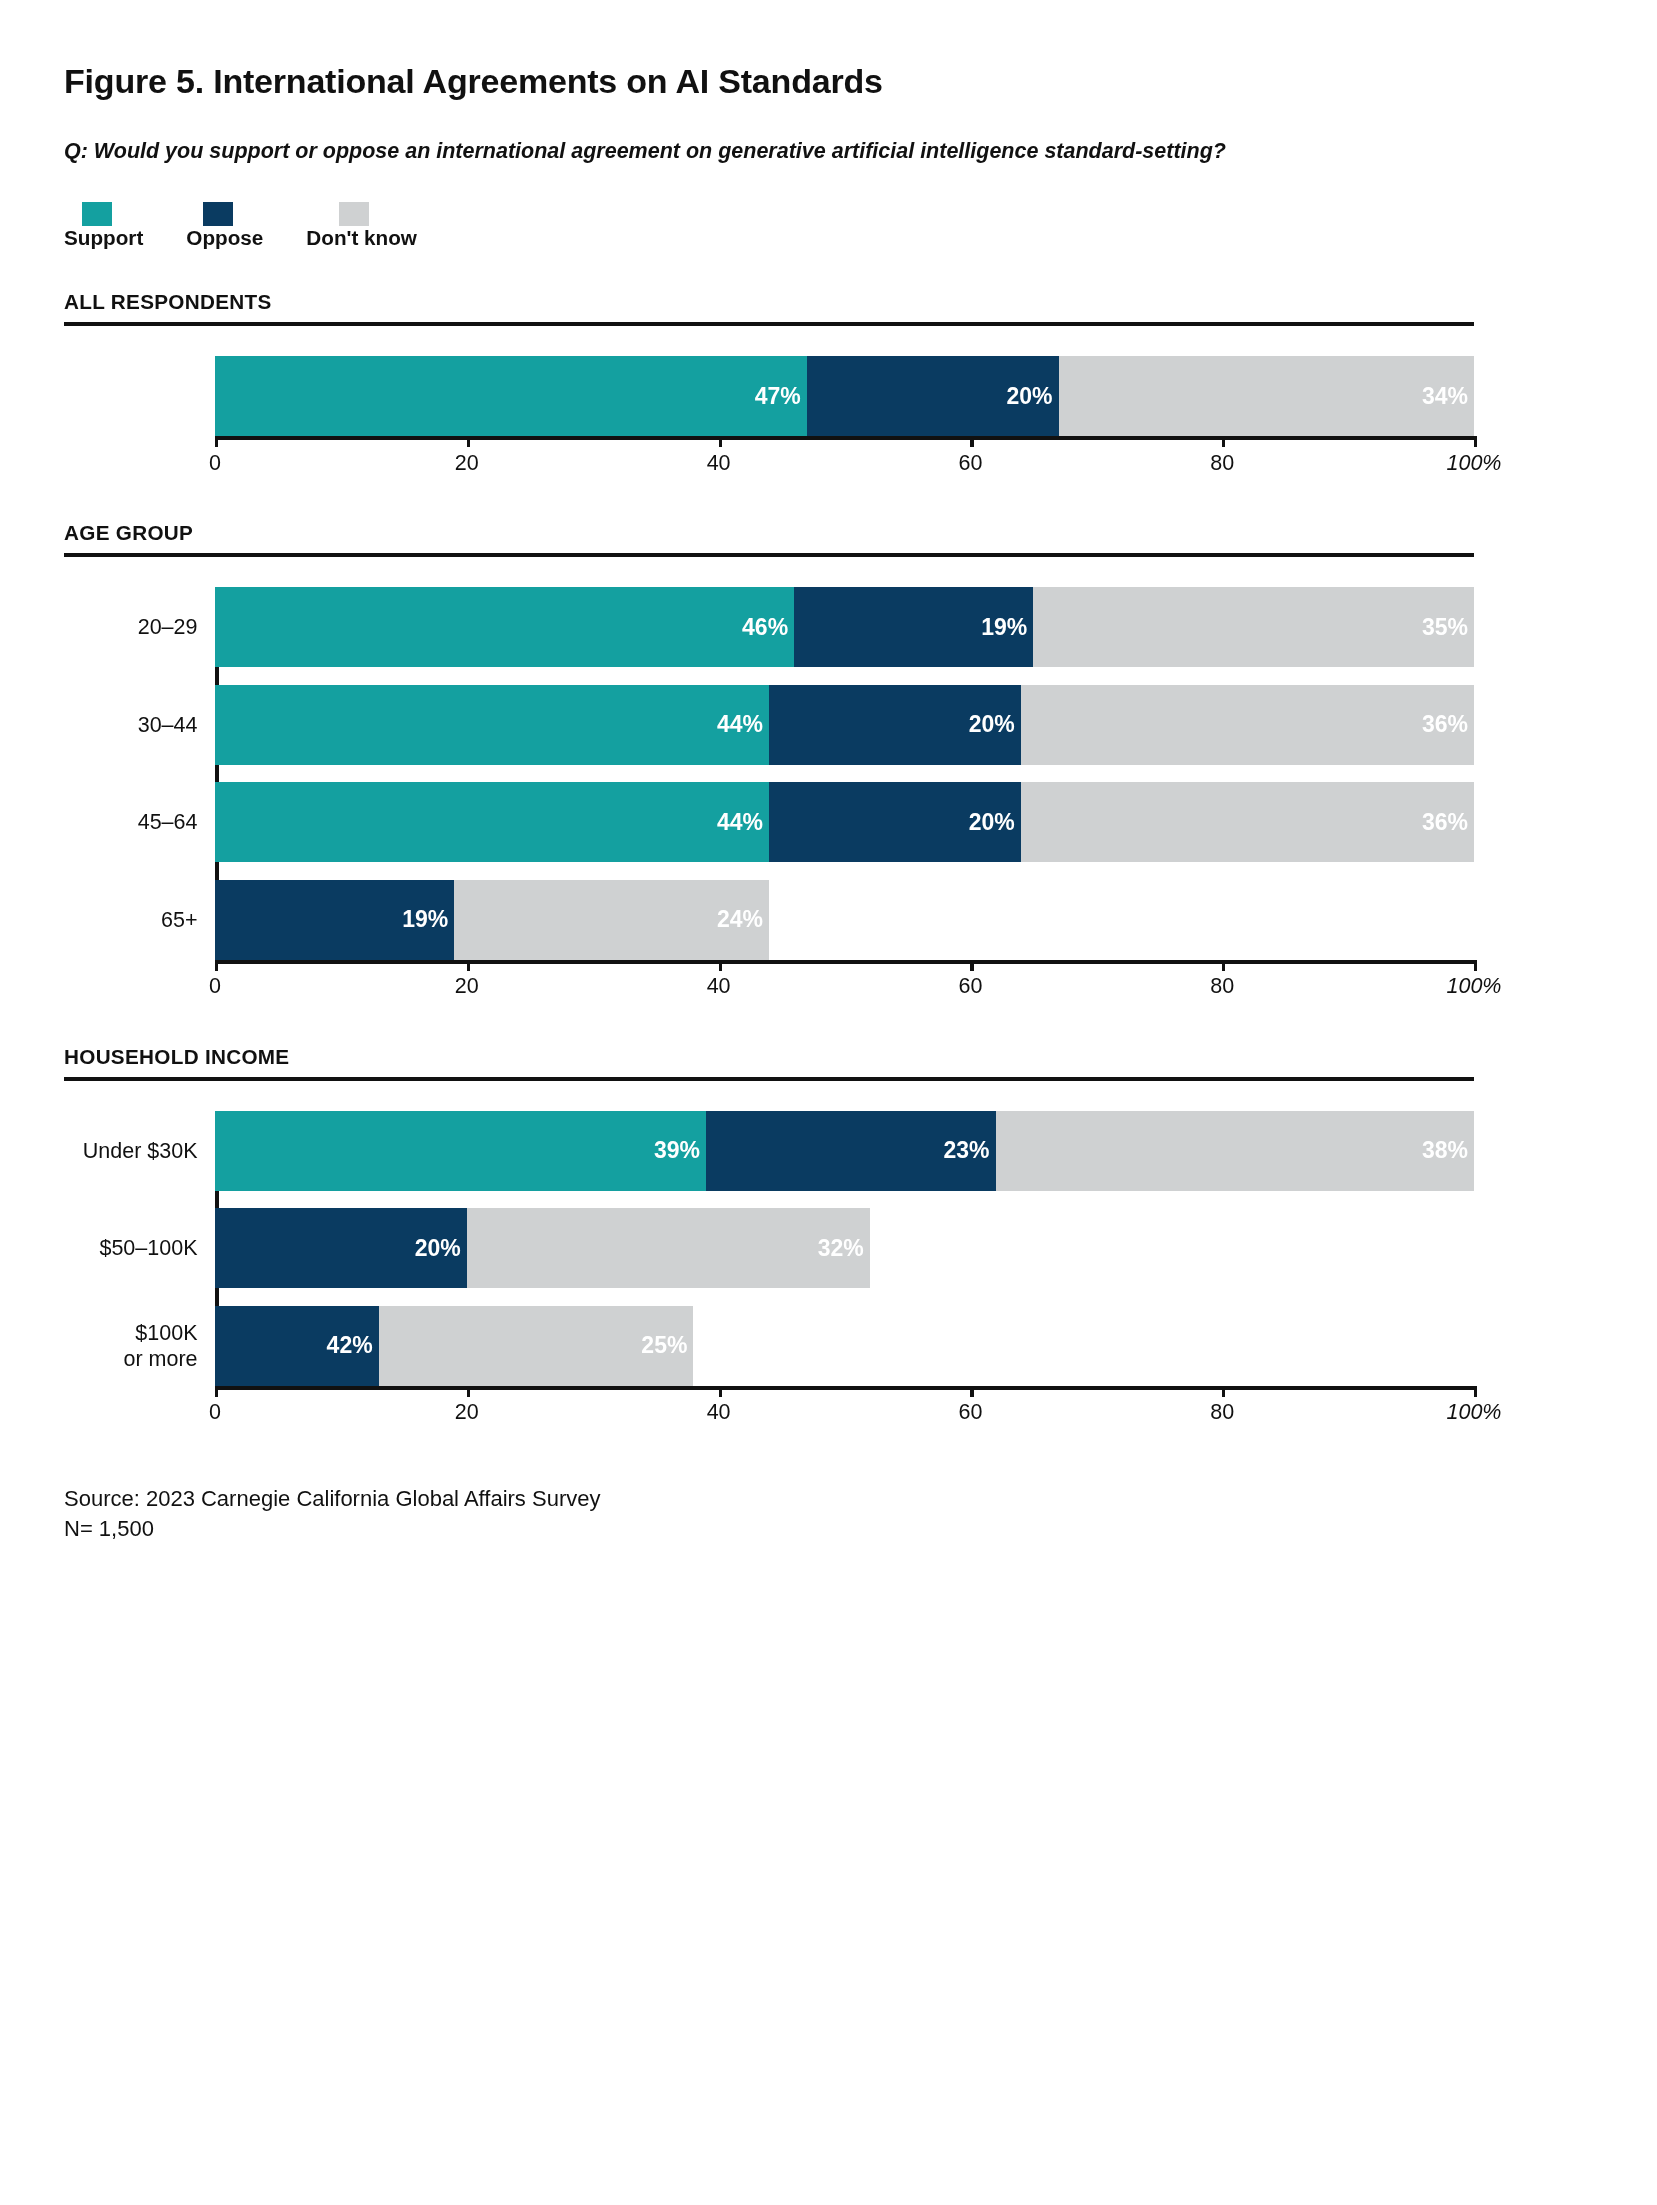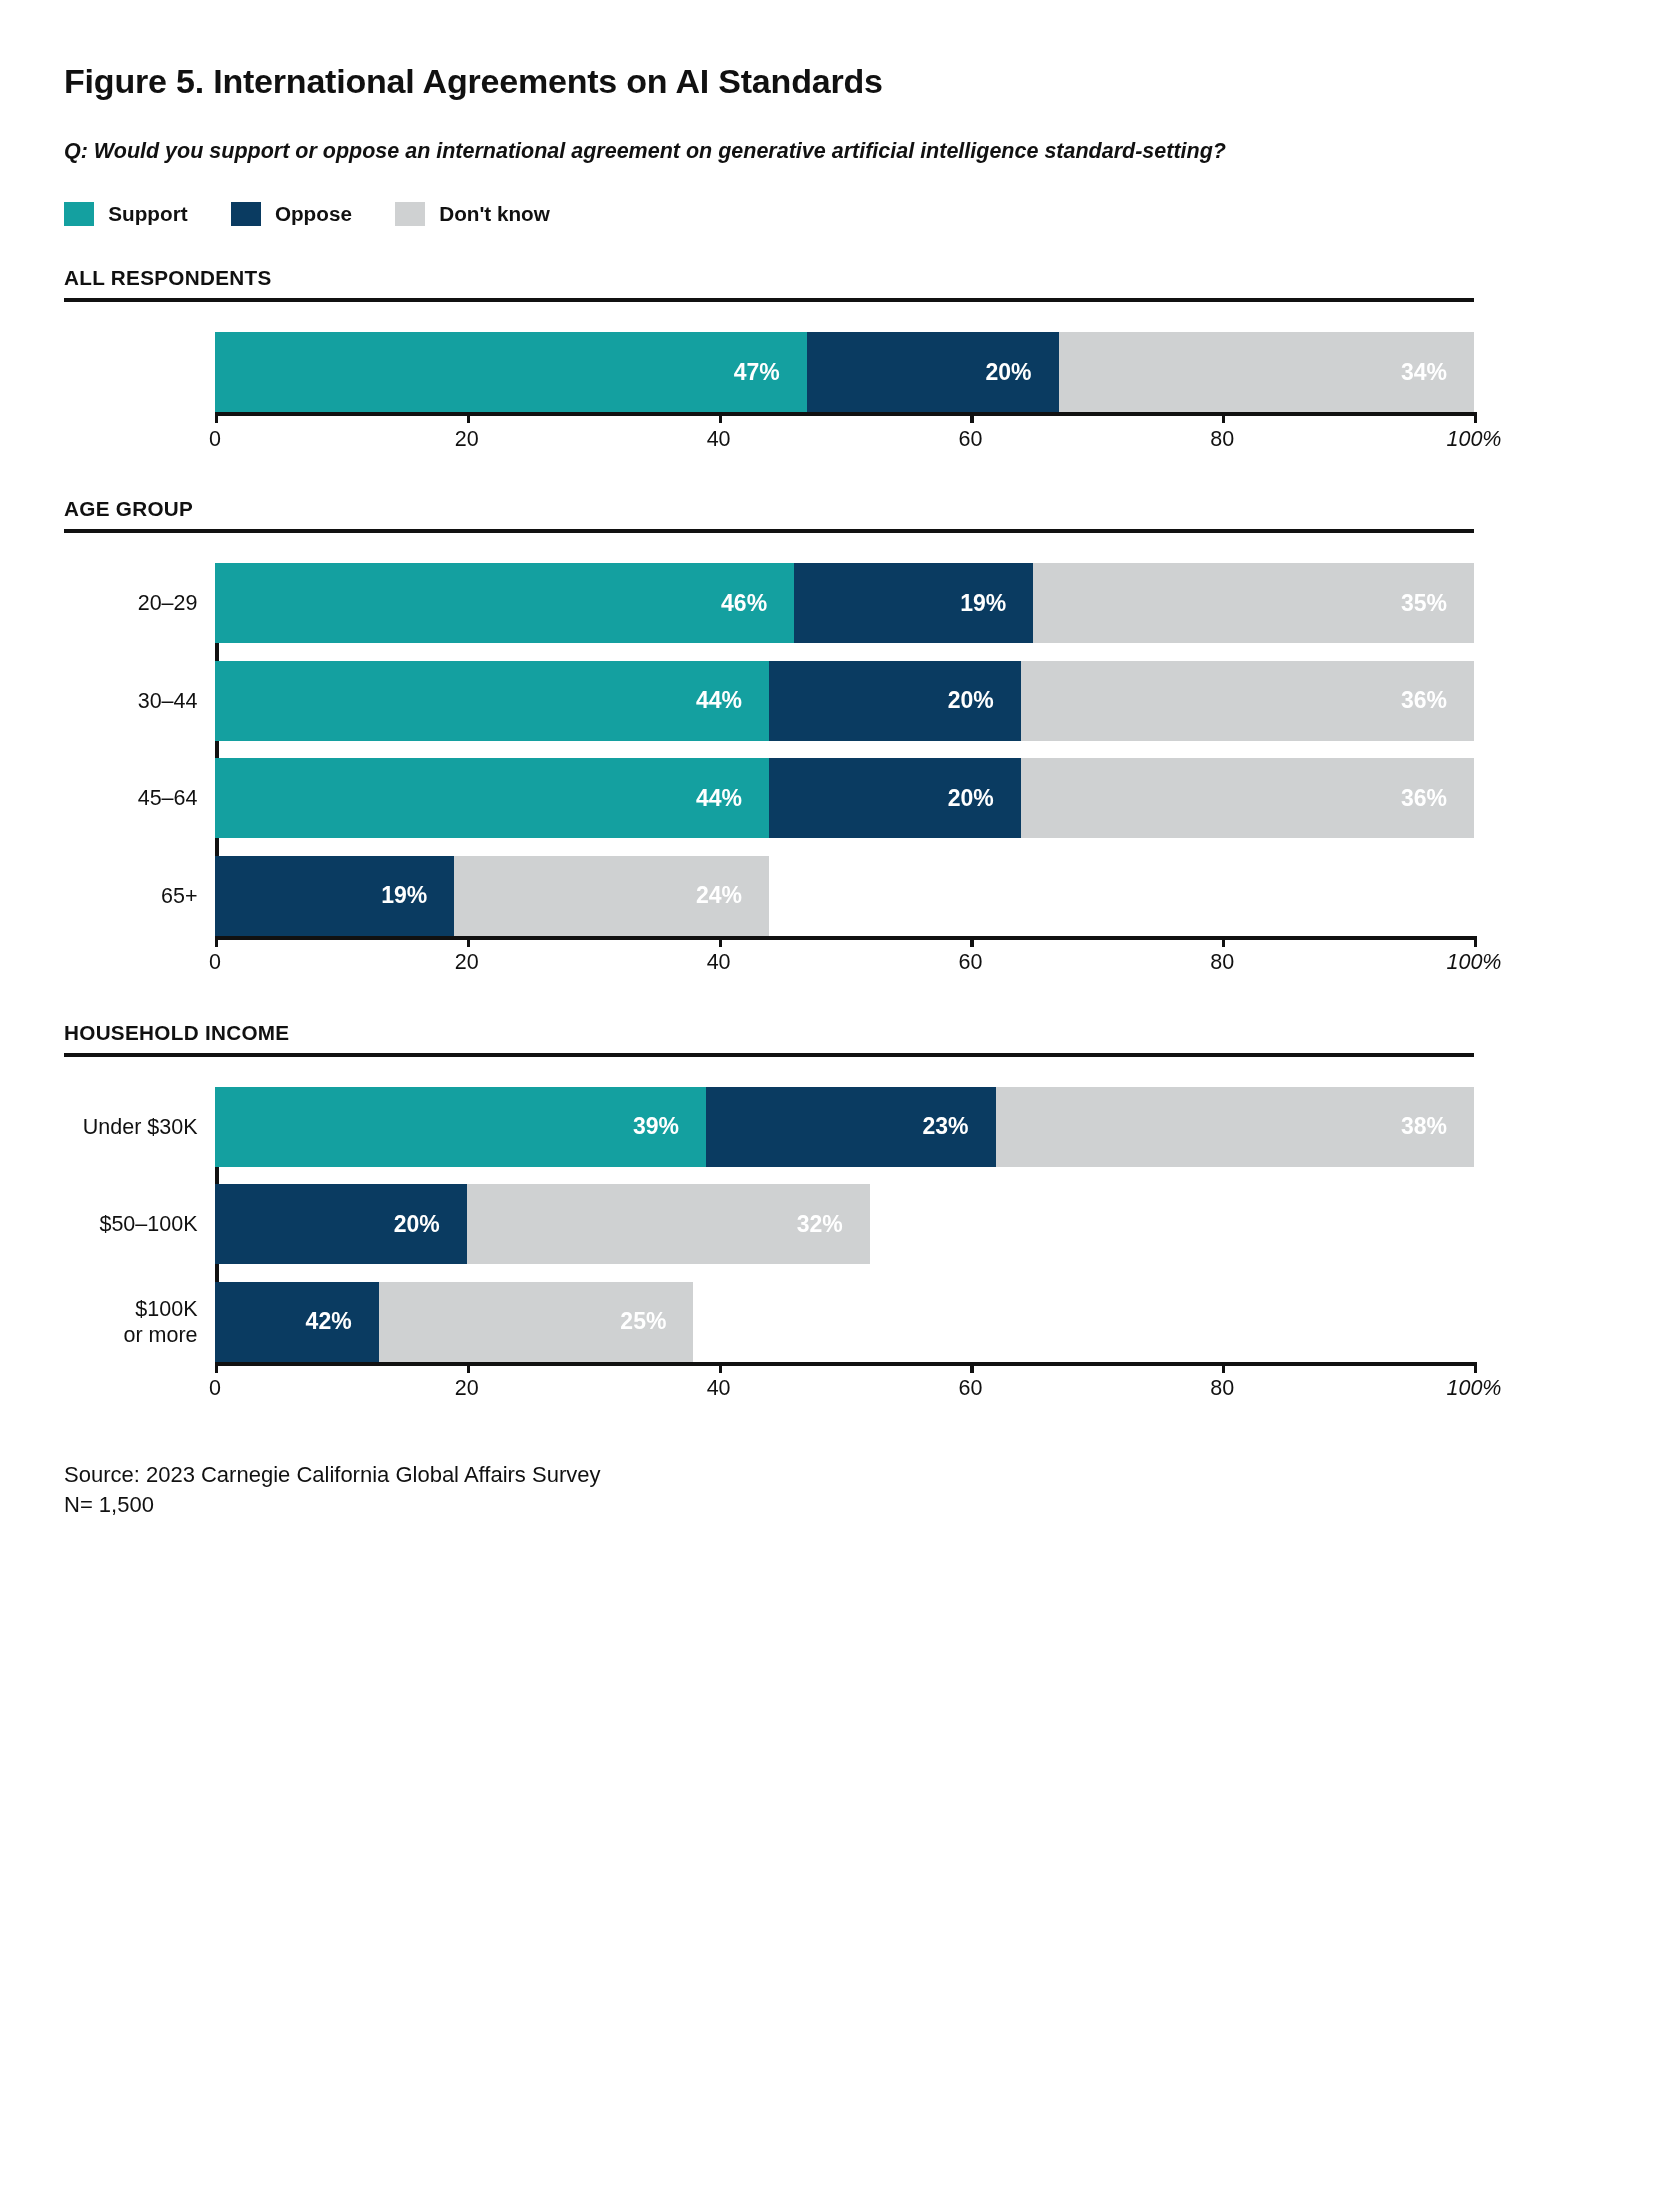--- a/index.html
+++ b/index.html
@@ -43,20 +43,21 @@
   .legend {
     display: flex;
     align-items: center;
     margin: 38px 0 0 0;
     gap: 0;
   }
   .legend-item {
     display: flex;
     align-items: center;
     margin-right: 43px;
+    flex-direction: column;
   }
   .legend-swatch {
     width: 30px;
     height: 24px;
     margin-right: 14.3px;
     display: inline-block;
   }
   .legend-label {
     font-size: 20.7px;
     font-weight: bold;
@@ -116,21 +117,21 @@
   .bar {
     display: flex;
     height: 100%;
     width: 100%;
   }
   .seg {
     display: flex;
     align-items: center;
     justify-content: flex-end;
     box-sizing: border-box;
-    padding-right: 27px;
+    padding-right: 6px;
     font-size: 23px;
     font-weight: bold;
     color: #ffffff;
     overflow: hidden;
     white-space: nowrap;
   }
   .seg.support  { background: #14a0a0; }
   .seg.oppose   { background: #0a3b61; }
   .seg.dontknow { background: #cfd1d2; color: #ffffff; }
 

